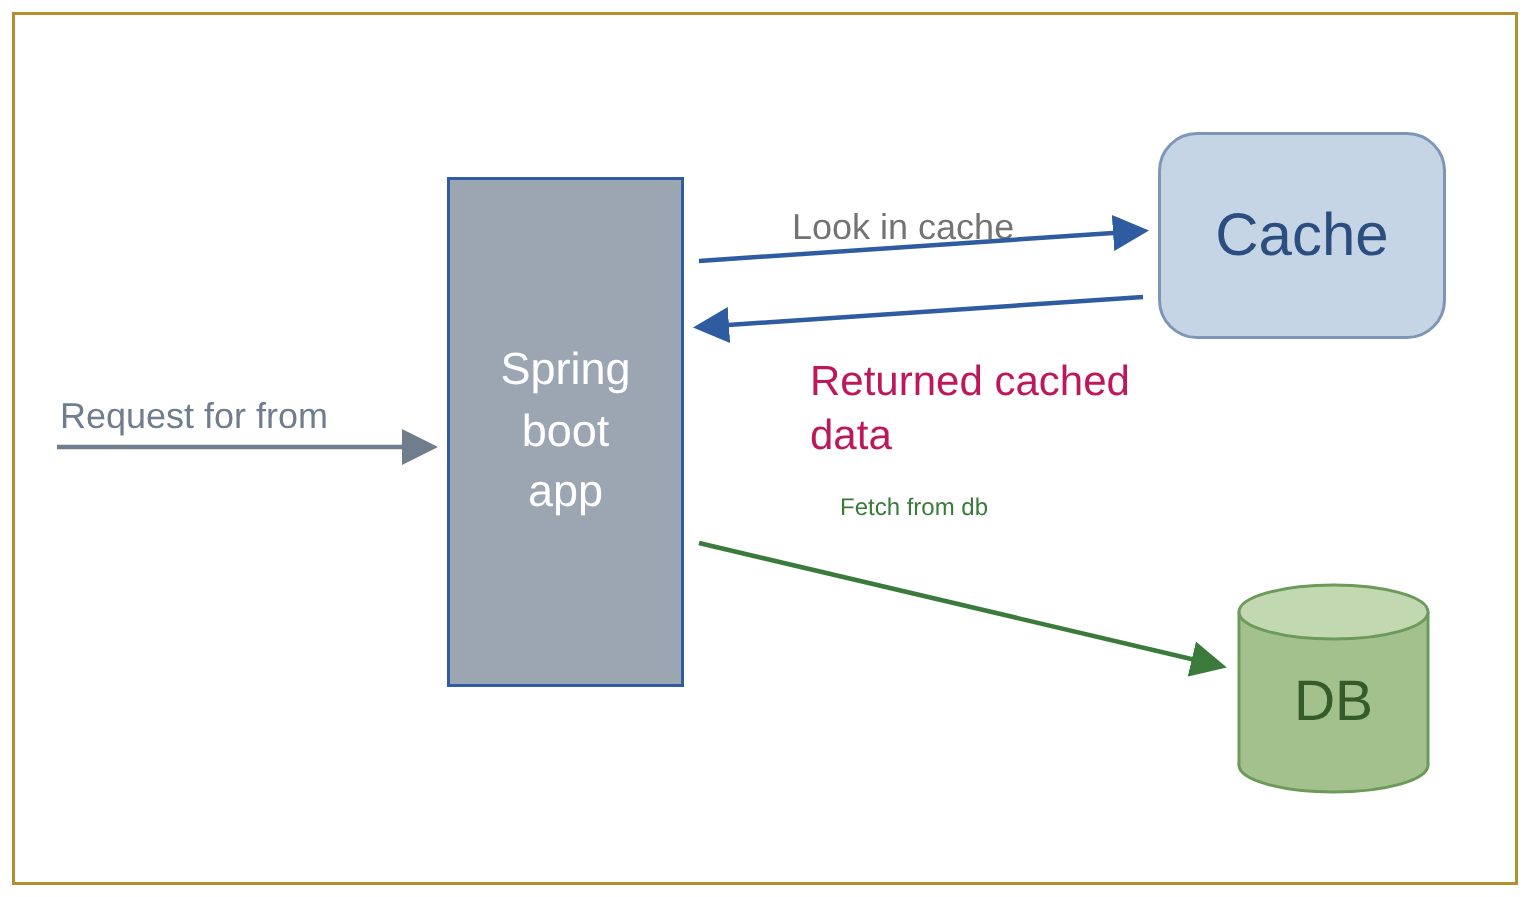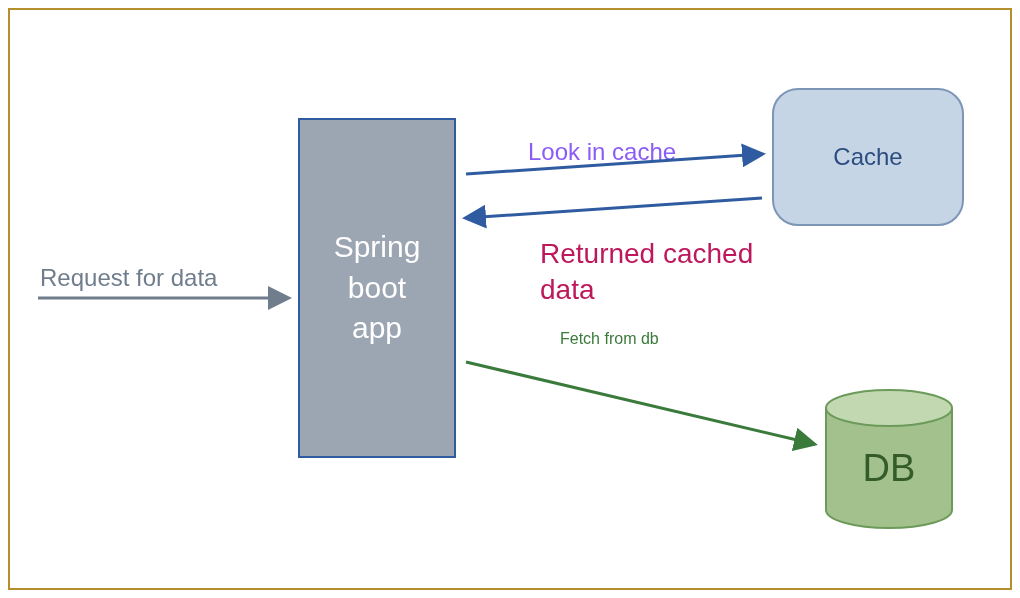--- a/index.html
+++ b/index.html
@@ -45,21 +45,21 @@
       height: 138px;
       background: #c6d5e6;
       border: 2px solid #7d96b6;
       border-radius: 26px;
       display: flex;
       align-items: center;
       justify-content: center;
     }
     .cache-label {
       color: #2b4d7f;
-      font-size: 24px;
+      font-size: 40px;
       font-weight: 400;
     }
     .db-cyl {
       position: absolute;
       left: 824px;
       top: 388px;
       width: 130px;
       height: 142px;
     }
     .db-label {
@@ -81,21 +81,21 @@
       left: 40px;
       top: 264px;
       font-size: 24px;
       color: #6f7d8c;
     }
     .label-look {
       position: absolute;
       left: 528px;
       top: 138px;
       font-size: 24px;
-      color: #8b5cf6;
+      color: #737373;
     }
     .label-returned {
       position: absolute;
       left: 540px;
       top: 236px;
       width: 220px;
       font-size: 28px;
       color: #be185d;
       line-height: 1.3;
     }
@@ -130,21 +130,21 @@
 
 <svg class="db-cyl" viewBox="0 0 130 142">
   <ellipse cx="65" cy="122" rx="63" ry="18" fill="#a2c18c" stroke="#6c9a5a" stroke-width="2"></ellipse>
   <rect x="2" y="20" width="126" height="102" fill="#a2c18c" stroke="none"></rect>
   <line x1="2" y1="20" x2="2" y2="122" stroke="#6c9a5a" stroke-width="2"></line>
   <line x1="128" y1="20" x2="128" y2="122" stroke="#6c9a5a" stroke-width="2"></line>
   <ellipse cx="65" cy="20" rx="63" ry="18" fill="#c2d8b1" stroke="#6c9a5a" stroke-width="2"></ellipse>
 </svg>
 <div class="db-label">DB</div>
 
-<div class="label-request">Request for data</div>
+<div class="label-request">Request for from</div>
 <div class="label-look">Look in cache</div>
 <div class="label-returned">Returned cached data</div>
 <div class="label-fetch">Fetch from db</div>
 
 <svg class="arrows">
   <defs>
     <marker id="arrGray" viewBox="0 0 12 12" refX="10" refY="6" markerWidth="8" markerHeight="8" orient="auto">
       <path d="M0,0 L12,6 L0,12 z" fill="#6f7d8c"></path>
     </marker>
     <marker id="arrBlue" viewBox="0 0 12 12" refX="10" refY="6" markerWidth="8" markerHeight="8" orient="auto">

